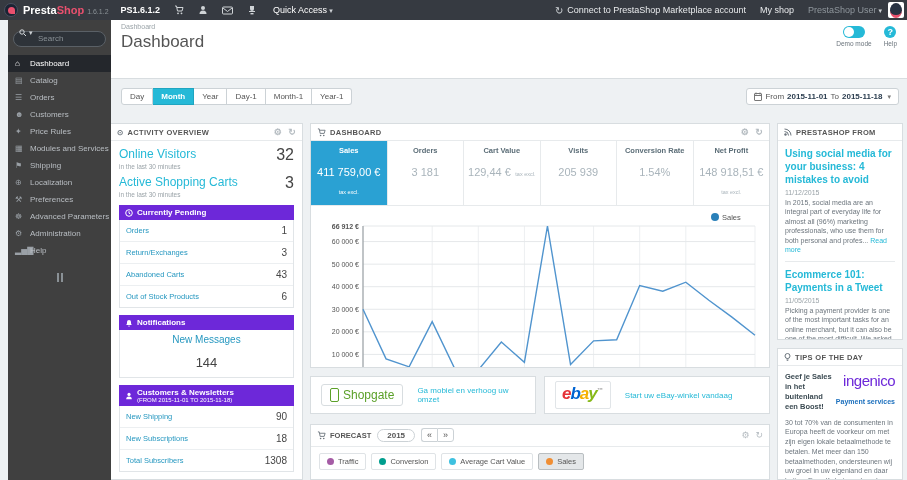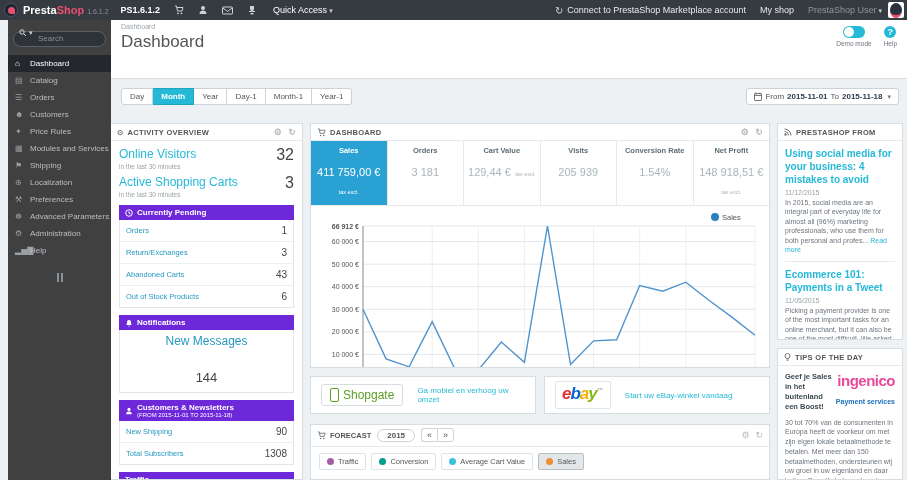--- a/index.html
+++ b/index.html
@@ -90,21 +90,21 @@
   .sec-bar .sub { display:block; font-size:6px; font-weight:normal; }
   .sec-box { border:1px solid #e1e5e8; border-top:none; }
   .sec-row { display:flex; justify-content:space-between; align-items:center; padding:5px 6px;
              border-bottom:1px solid #eceff1; cursor:pointer; }
   .sec-row:last-child { border-bottom:none; }
   .sec-row .l { color:#2798c0; font-size:7.5px; }
   .sec-row .v { color:#444; font-size:10px; }
   .notif-grid { display:flex; border:1px solid #e1e5e8; border-top:none; text-align:center; }
   .notif-cell { flex:1; padding:4px 2px 6px 2px; cursor:pointer; }
   .notif-cell + .notif-cell { border-left:1px solid #eceff1; }
-  .notif-cell .l { color:#2798c0; font-size:12px; display:block; margin-bottom:20px; }
+  .notif-cell .l { color:#2798c0; font-size:10px; display:block; margin-bottom:8px; }
   .notif-cell .v { color:#444; font-size:13px; }
 
   
   #dashpanel { left:310px; top:123px; width:460px; height:245px; }
   .kpi-row { display:flex; border-bottom:1px solid #e7eaec; }
   .kpi { flex:1; text-align:center; padding:5px 2px 7px 2px; border-right:1px solid #e7eaec; cursor:pointer; }
   .kpi:last-child { border-right:none; }
   .kpi .kl { font-size:7.5px; font-weight:bold; color:#5b6d77; display:block; margin-bottom:7px; }
   .kpi .kv { font-size:11px; color:#a9b4bb; }
   .kpi .ks { font-size:5.5px; color:#a9b4bb; }
@@ -148,21 +148,21 @@
   .news-title { color:#25b9d7; font-size:10px; font-weight:bold; line-height:1.3; cursor:pointer; display:block; }
   .news-date { color:#9aa3a8; font-size:7px; margin:3px 0 2px 0; }
   .news-text { color:#6c757d; font-size:7px; line-height:1.35; }
   .read-more { color:#25b9d7; cursor:pointer; }
   .news-sep { border-top:1px solid #e7eaec; margin:6px 0; }
   .find-more { display:block; text-align:center; color:#25b9d7; font-size:7.5px; margin-top:8px; cursor:pointer; }
 
   #tips { left:777px; top:348px; width:126px; height:132px; }
   .tips-body { padding:6px 7px; }
   .ingenico { float:right; text-align:right; margin-left:4px; }
-  .ingenico .ing { font-size:15px; font-weight:bold; color:#ec4899; letter-spacing:-.5px; line-height:14px; }
+  .ingenico .ing { font-size:15px; font-weight:normal; color:#6d28d9; letter-spacing:-.5px; line-height:14px; }
   .ingenico .pay { font-size:7px; font-weight:bold; color:#1b6fbd; line-height:1.1; }
   .tips-head { font-size:7.5px; font-weight:bold; color:#3b4a52; line-height:1.35; }
   .tips-text { clear:none; font-size:7px; color:#6c757d; line-height:1.4; margin-top:5px; }
 </style>
 </head>
 <body>
 
 <div class="app">
 
   <div class="topbar">
@@ -374,20 +374,24 @@
         <svg width="8" height="8" viewBox="0 0 8 8">
             <circle cx="4" cy="2.4" r="1.6" fill="#fff"></circle>
             <path d="M1.2 7.2 a2.8 2.8 0 0 1 5.6 0z" fill="#fff"></path>
           </svg>
         <span><span>Customers &amp; Newsletters</span><span class="sub">(FROM 2015-11-01 TO 2015-11-18)</span></span>
       </div>
       <div class="sec-box">
         <div class="sec-row">
             <span class="l">New Shipping</span>
             <span class="v">90</span>
+          </div>
+        <div class="sec-row">
+            <span class="l">New Subscriptions</span>
+            <span class="v">18</span>
           </div>
         <div class="sec-row">
             <span class="l">Total Subscribers</span>
             <span class="v">1308</span>
           </div>
       </div>
 
       <div class="sec-bar">
 
         <span><span>Traffic</span></span>

